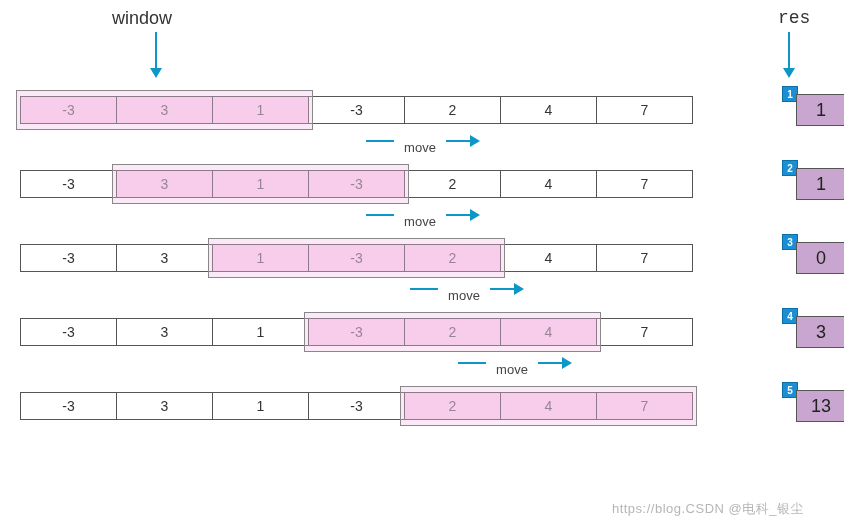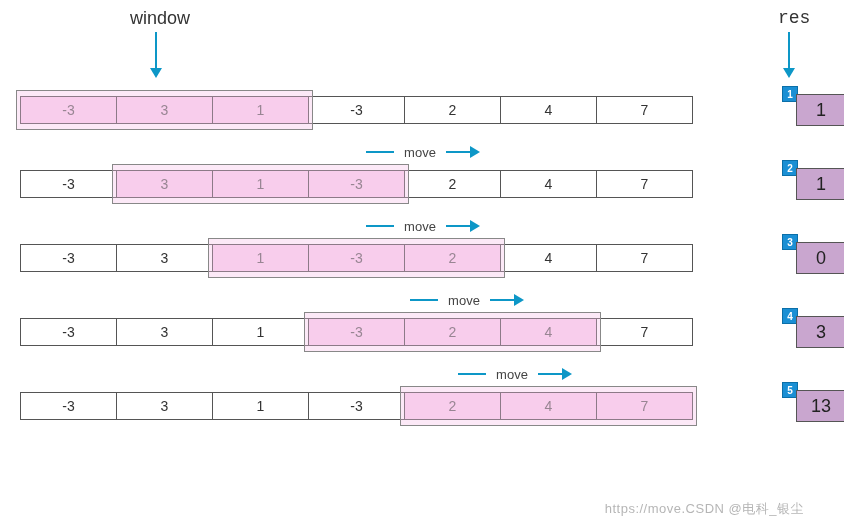--- a/index.html
+++ b/index.html
@@ -5,21 +5,21 @@
   * { box-sizing: border-box; margin: 0; padding: 0; }
   body {
     font-family: Arial, sans-serif;
     background: #ffffff;
     width: 844px;
     height: 524px;
     position: relative;
     overflow: hidden;
   }
   .labels { position: absolute; top: 8px; left: 0; width: 100%; }
-  .label-window { position: absolute; left: 130px; font-size: 18px; color: #333; }
+  .label-window { position: absolute; left: 112px; font-size: 18px; color: #333; }
   .label-res { position: absolute; left: 778px; font-size: 18px; color: #333; font-family: Liberation Mono, monospace; }
   .arrow-down { position: absolute; width: 2px; height: 44px; background: #0d97c7; }
   .arrow-down::after {
     content: ''; position: absolute; bottom: -2px; left: -5px;
     border-left: 6px solid transparent; border-right: 6px solid transparent;
     border-top: 10px solid #0d97c7;
   }
   .arrow-window { top: 32px; left: 155px; }
   .arrow-res { top: 32px; left: 788px; }
   .stage-wrap { position: absolute; left: 20px; width: 804px; }
@@ -53,21 +53,21 @@
   .res-box {
     position: absolute; right: -22px; top: -2px;
     width: 50px; height: 32px;
     background: #c9a6cf; border: 1px solid #555;
     display: flex; align-items: center; justify-content: center;
     font-size: 18px; color: #222;
   }
 
   .move {
     position: relative; height: 24px; margin: 12px 0 6px 0;
-    display: flex; align-items: center; justify-content: center; gap: 10px;
+    display: flex; justify-content: center; gap: 10px;
     font-size: 13px; color: #444;
   }
   .move .bar { width: 28px; height: 2px; background: #0d97c7; }
   .move .arr { width: 32px; height: 2px; background: #0d97c7; position: relative; }
   .move .arr::after {
     content: ''; position: absolute; right: -2px; top: -5px;
     border-top: 6px solid transparent; border-bottom: 6px solid transparent;
     border-left: 10px solid #0d97c7;
   }
 
@@ -184,13 +184,13 @@
           <div class="cell in-win">7</div>
         </div>
         <div class="window-box" style="left: 380px; width: 297px;"></div>
         <div class="step-badge">5</div>
         <div class="res-box">13</div>
       </div>
     </div>
     <div style="height: 8px;"></div>
   </div>
 
-<div class="watermark">https://move.CSDN @电科_银尘</div>
+<div class="watermark">https://blog.CSDN @电科_银尘</div>
 
 </body></html>

